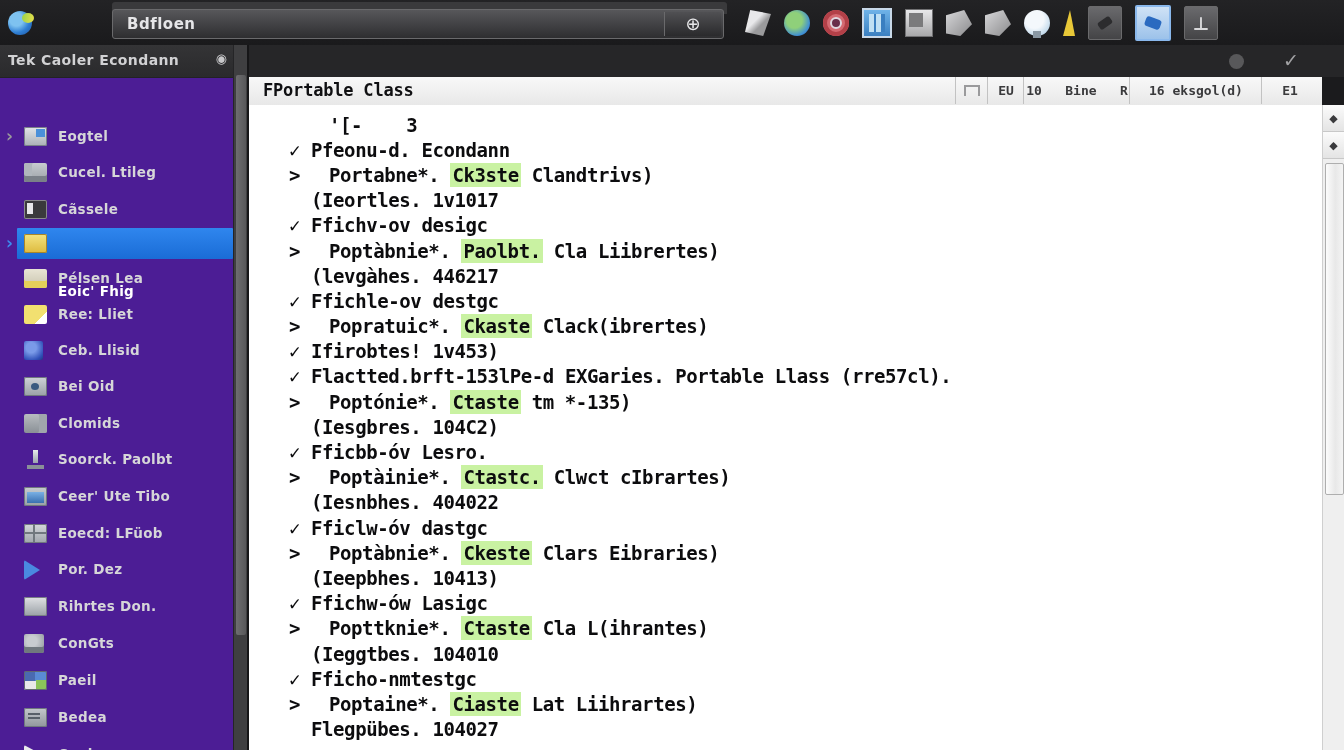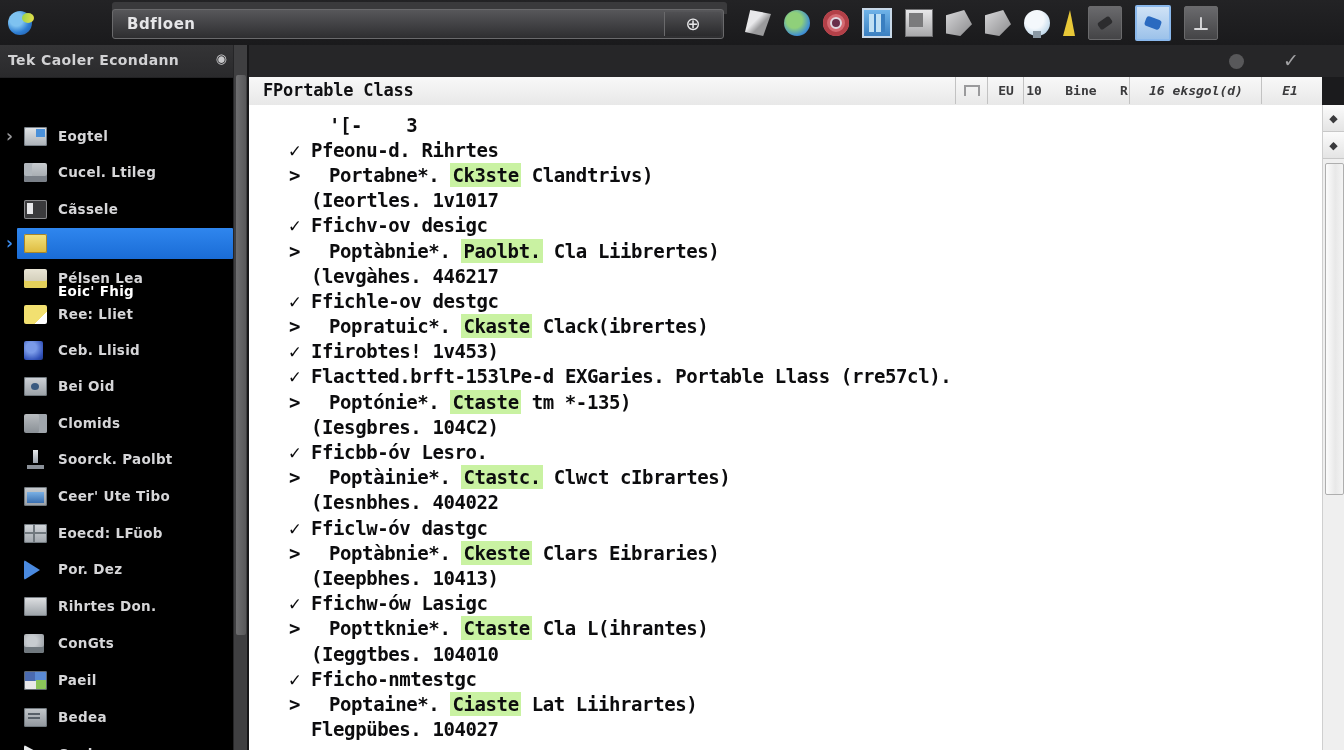--- a/index.html
+++ b/index.html
@@ -36,21 +36,21 @@
   .tbi-flame{width:0;height:0;border-left:7px solid transparent;border-right:5px solid transparent;
     border-bottom:26px solid #e8c838;}
   .tb-btn{width:32px;height:32px;border:1px solid #6a6a6c;border-radius:2px;
     background:linear-gradient(#6a6a6d,#444446);display:flex;align-items:center;justify-content:center;}
   .tb-btn .shape{width:14px;height:8px;background:#2c2c2e;transform:rotate(-35deg);border-radius:2px;}
   .tb-btn-active{border:2px solid #8ab8ec;background:linear-gradient(#cfe2f6,#9cc2ea);}
   .tb-btn-active .shape{background:#2a6ac0;width:16px;height:10px;transform:rotate(20deg);border-radius:3px;}
   .tb-btn .glyph{color:#d8d8da;font:bold 18px "DejaVu Sans",sans-serif;}
 
   
-  #sidebar{position:absolute;left:0;top:45px;width:233px;height:705px;background:#000000;}
+  #sidebar{position:absolute;left:0;top:45px;width:233px;height:705px;background:#4c1d95;}
   #sb-header{position:absolute;left:0;top:0;width:233px;height:32px;background:linear-gradient(#343436,#2a2a2c);
     border-bottom:1px solid #222224;}
   #sb-header .txt{position:absolute;left:8px;top:7px;color:#d2d2d4;font:bold 14px "DejaVu Sans",sans-serif;letter-spacing:.4px;}
   #sb-header .pin{position:absolute;right:6px;top:6px;color:#c8c8ca;font-size:13px;}
   #sb-scroll{position:absolute;left:233px;top:45px;width:14px;height:705px;background:#3f3f41;border-left:1px solid #252527;}
   #sb-thumb{position:absolute;left:2px;top:30px;width:10px;height:560px;background:linear-gradient(90deg,#6e6e70,#58585a);border-radius:2px;}
   #main-divider{position:absolute;left:247px;top:45px;width:2px;height:705px;background:#161618;}
 
   .sitem{position:absolute;left:0;width:233px;height:36px;}
   .sitem .schev{position:absolute;left:6px;top:7px;color:#9a9a9c;font:bold 17px "DejaVu Sans",sans-serif;}
@@ -102,22 +102,22 @@
   #header-bar{position:absolute;left:249px;top:77px;width:1073px;height:28px;
     background:linear-gradient(#f8f8f8,#e8e8e8);border-bottom:1px solid #b8b8b8;}
   #header-bar .title{position:absolute;left:14px;top:3px;color:#101012;
     font:bold 17px "DejaVu Sans Mono",monospace;letter-spacing:-.2px;}
   .hcell{position:absolute;top:0;height:27px;border-left:1px solid #c2c2c2;display:flex;align-items:center;justify-content:center;
     color:#3a3a3c;font:bold 13px "DejaVu Sans Mono",monospace;white-space:pre;}
   #hc-icon{left:706px;width:32px;}
   #hc-icon .sq{width:12px;height:9px;border:2px solid #9a9a9c;border-bottom:none;}
   #hc-eu{left:738px;width:36px;}
   #hc-nav{left:774px;width:106px;}
-  #hc-info{left:880px;width:132px;font-style:italic;}
-  #hc-e1{left:1012px;width:56px;font-style:italic;}
+  #hc-info{left:880px;width:132px;}
+  #hc-e1{left:1012px;width:56px;}
 
   #content{position:absolute;left:249px;top:105px;width:1073px;height:645px;background:#fff;overflow:hidden;}
   #content-inner{padding-top:7px;}
   .row{display:flex;align-items:center;height:25.2px;white-space:pre;
     font:bold 19px "DejaVu Sans Mono",monospace;color:#0c0c0e;letter-spacing:-.4px;}
   .row .mk{width:22px;margin-left:40px;flex:none;}
   .row.t-plain .mk,.row.t-plain2 .mk{visibility:hidden;}
   .row.t-chev .txt{margin-left:18px;}
   .row.t-plain2 .txt{margin-left:18px;}
   .hl{background:#c9f2a2;padding:1px 2px;}
@@ -267,21 +267,21 @@
     </div>
     <div class="hcell" id="hc-eu">EU</div>
     <div class="hcell" id="hc-nav">10   Bine   R</div>
     <div class="hcell" id="hc-info">16 eksgol(d)</div>
     <div class="hcell" id="hc-e1">E1</div>
   </div>
 
   <div id="content">
     <div id="content-inner">
       <div class="row t-plain2"><span class="mk"></span><span class="txt"><span>'[-    3</span><span></span></span></div>
-      <div class="row t-check"><span class="mk">✓</span><span class="txt"><span>Pfeonu-d. Rihrtes</span><span></span></span></div>
+      <div class="row t-check"><span class="mk">✓</span><span class="txt"><span>Pfeonu-d. Econdann</span><span></span></span></div>
       <div class="row t-chev"><span class="mk">&gt;</span><span class="txt"><span>Portabne*. </span><span class="hl">Ck3ste</span><span> Clandtrivs)</span></span></div>
       <div class="row t-plain"><span class="mk"></span><span class="txt"><span>(Ieortles. 1v1017</span><span></span></span></div>
       <div class="row t-check"><span class="mk">✓</span><span class="txt"><span>Ffichv-ov desigc</span><span></span></span></div>
       <div class="row t-chev"><span class="mk">&gt;</span><span class="txt"><span>Poptàbnie*. </span><span class="hl">Paolbt.</span><span> Cla Liibrertes)</span></span></div>
       <div class="row t-plain"><span class="mk"></span><span class="txt"><span>(levgàhes. 446217</span><span></span></span></div>
       <div class="row t-check"><span class="mk">✓</span><span class="txt"><span>Ffichle-ov destgc</span><span></span></span></div>
       <div class="row t-chev"><span class="mk">&gt;</span><span class="txt"><span>Popratuic*. </span><span class="hl">Ckaste</span><span> Clack(ibrertes)</span></span></div>
       <div class="row t-check"><span class="mk">✓</span><span class="txt"><span>Ifirobtes! 1v453)</span><span></span></span></div>
       <div class="row t-check"><span class="mk">✓</span><span class="txt"><span>Flactted.brft-153lPe-d EXGaries. Portable Llass (rre57cl).</span><span></span></span></div>
       <div class="row t-chev"><span class="mk">&gt;</span><span class="txt"><span>Poptónie*. </span><span class="hl">Ctaste</span><span> tm *-135)</span></span></div>

